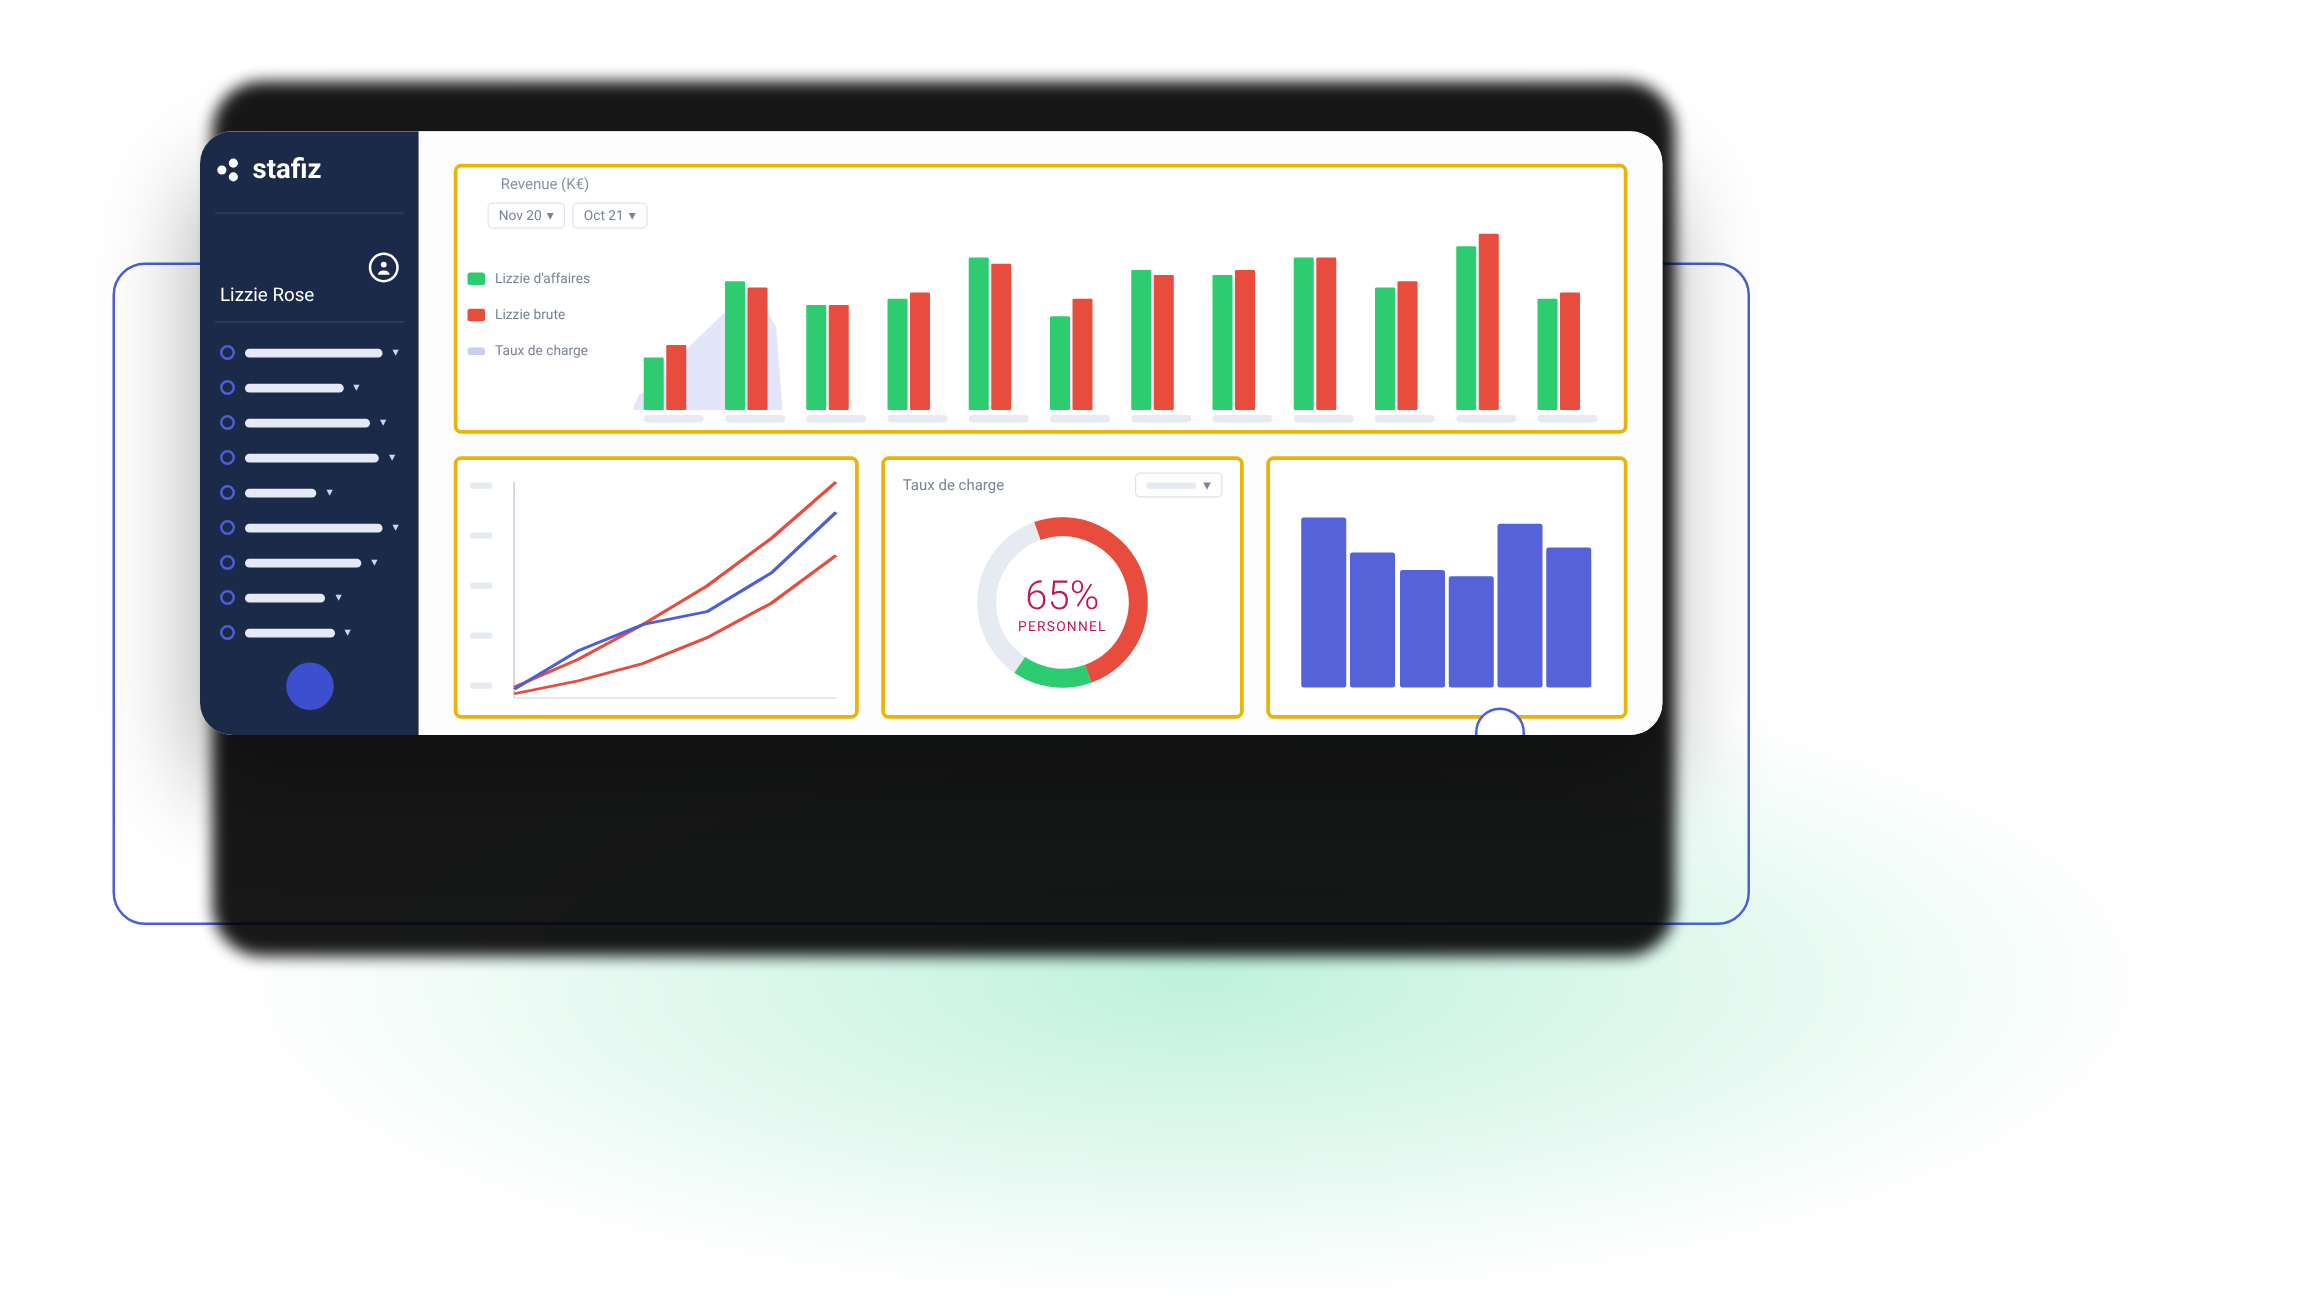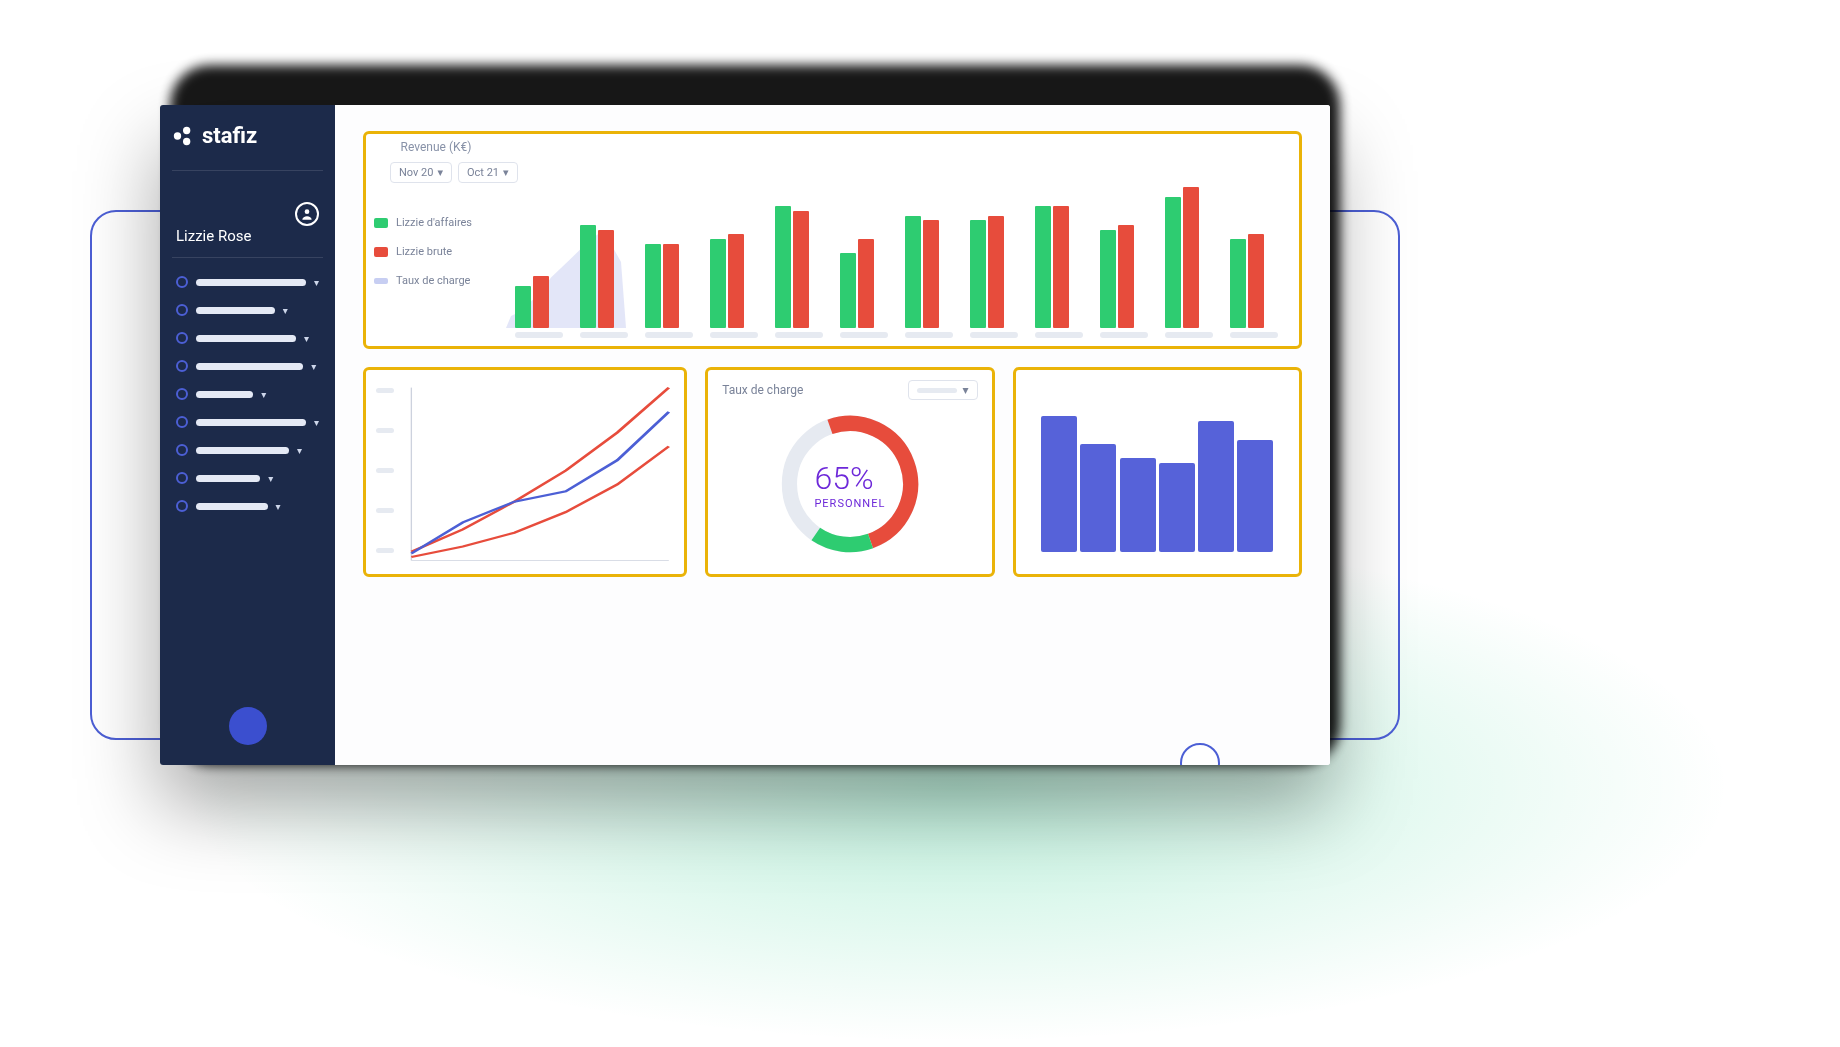--- a/index.html
+++ b/index.html
@@ -1,21 +1,21 @@
 <!DOCTYPE html>
 <html><head>
 <meta charset="utf-8">
 <style>
 html,body{margin:0;padding:0;font-family:-apple-system,BlinkMacSystemFont,"Segoe UI",Roboto,Helvetica,Arial,sans-serif;background:transparent;}
 *{box-sizing:border-box;}
 .page-wrap{width:1840px;height:1047px;position:relative;overflow:hidden;}
 .bg-glow{position:absolute;inset:0;background:radial-gradient(ellipse 60% 35% at 52% 75%,rgba(0,200,120,0.25),transparent 70%);}
 .frame-behind{position:absolute;left:90px;top:210px;width:1310px;height:530px;border:2px solid #4c5fd5;border-radius:26px;}
 .shadow-card{position:absolute;left:170px;top:65px;width:1170px;height:700px;border-radius:40px;background:#000;opacity:0.9;filter:blur(6px);}
-.device{position:absolute;left:160px;top:105px;width:1170px;height:660px;border-radius:3px;background:#fff;box-shadow:0 40px 80px rgba(0,0,0,0.35);overflow:hidden;display:flex;}
+.device{position:absolute;left:160px;top:105px;width:1170px;height:483px;border-radius:26px;background:#fff;box-shadow:0 40px 80px rgba(0,0,0,0.35);overflow:hidden;display:flex;}
 .sidebar{width:175px;background:#1c2a4a;color:#fff;padding:18px 12px 12px 12px;display:flex;flex-direction:column;}
 .brand{display:flex;align-items:center;gap:8px;font-weight:700;font-size:22px;margin-bottom:22px;}
 .brand-icon{width:22px;height:22px;display:flex;align-items:center;justify-content:center;}
 .user-row{display:flex;align-items:center;justify-content:space-between;border-top:1px solid rgba(255,255,255,.12);border-bottom:1px solid rgba(255,255,255,.12);padding:12px 4px;margin-bottom:10px;}
 .user-name{font-size:15px;margin-top:44px;}
 .avatar{width:24px;height:24px;border:2px solid #fff;border-radius:50%;display:flex;align-items:center;justify-content:center;}
 .nav-item{display:flex;align-items:center;gap:8px;padding:8px 4px;font-size:12px;color:#cdd6ea;}
 .nav-icon{width:12px;height:12px;border:2px solid #4c5fd5;border-radius:50%;flex:none;}
 .nav-bar{height:7px;background:#e4e9f5;border-radius:4px;flex:1;}
 .nav-chevron{font-size:10px;color:#cdd6ea;flex:none;}
@@ -43,21 +43,21 @@
 .cat-lbl{position:absolute;bottom:-10px;left:0;width:48px;height:6px;background:#e6eaf1;border-radius:3px;}
 .row2{display:flex;gap:18px;height:210px;}
 .card-line{flex:1.05;padding:14px 10px 10px 40px;position:relative;}
 .ytick{position:absolute;left:10px;width:18px;height:5px;background:#e6eaf1;border-radius:3px;}
 .card-donut{flex:1;padding:10px 14px;display:flex;flex-direction:column;}
 .donut-head{display:flex;justify-content:space-between;align-items:center;font-size:12px;color:#7a8399;margin-bottom:4px;}
 .mini-select{border:1px solid #dfe3ec;border-radius:4px;padding:2px 8px;display:flex;align-items:center;gap:6px;}
 .mini-bar{width:40px;height:5px;background:#e6eaf1;border-radius:3px;}
 .donut-wrap{flex:1;display:flex;align-items:center;justify-content:center;}
 .donut-svg{width:160px;height:160px;}
-.donut-center{position:absolute;display:flex;flex-direction:column;justify-content:center;color:#6d28d9;}
+.donut-center{position:absolute;display:flex;flex-direction:column;align-items:center;justify-content:center;color:#be185d;}
 .donut-pct{font-size:32px;font-weight:300;}
 .donut-sub{font-size:11px;letter-spacing:1px;}
 .card-bars{flex:1;padding:14px 14px 10px 14px;position:relative;}
 .bar2-row{position:absolute;left:24px;right:24px;bottom:22px;display:flex;justify-content:space-around;align-items:flex-end;height:150px;}
 .bar2{width:36px;background:#5662d9;border-radius:2px;}
 .home-btn{position:absolute;right:110px;bottom:-18px;width:40px;height:40px;border-radius:50%;background:#fff;border:2px solid #4c5fd5;}
 </style>
 </head>
 <body>
 

